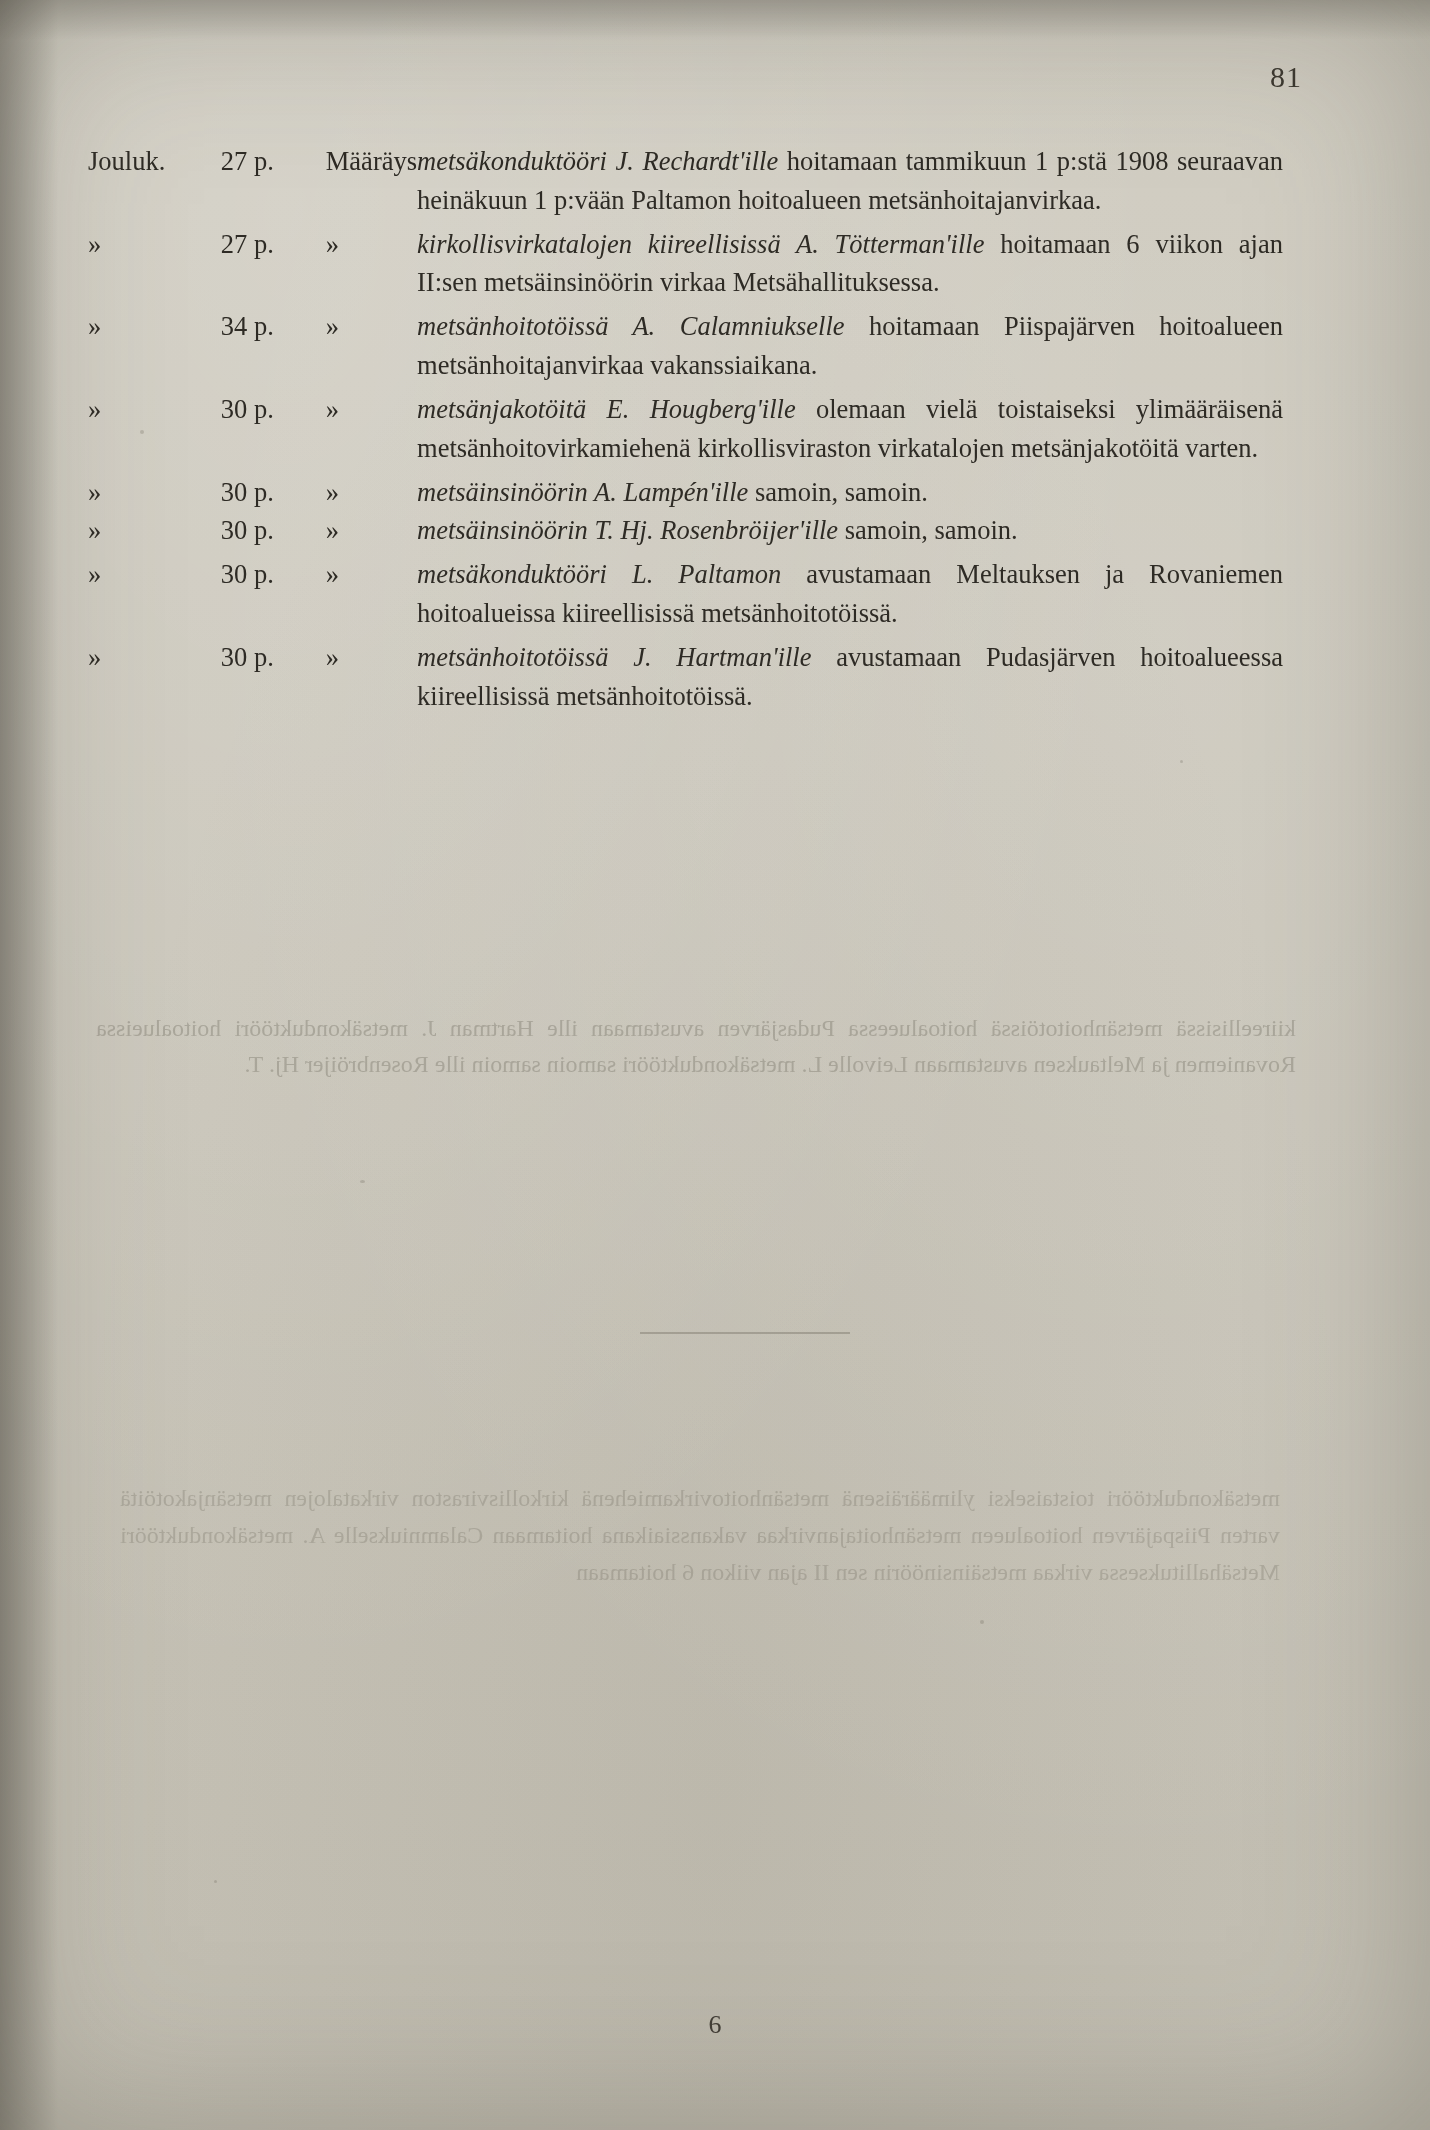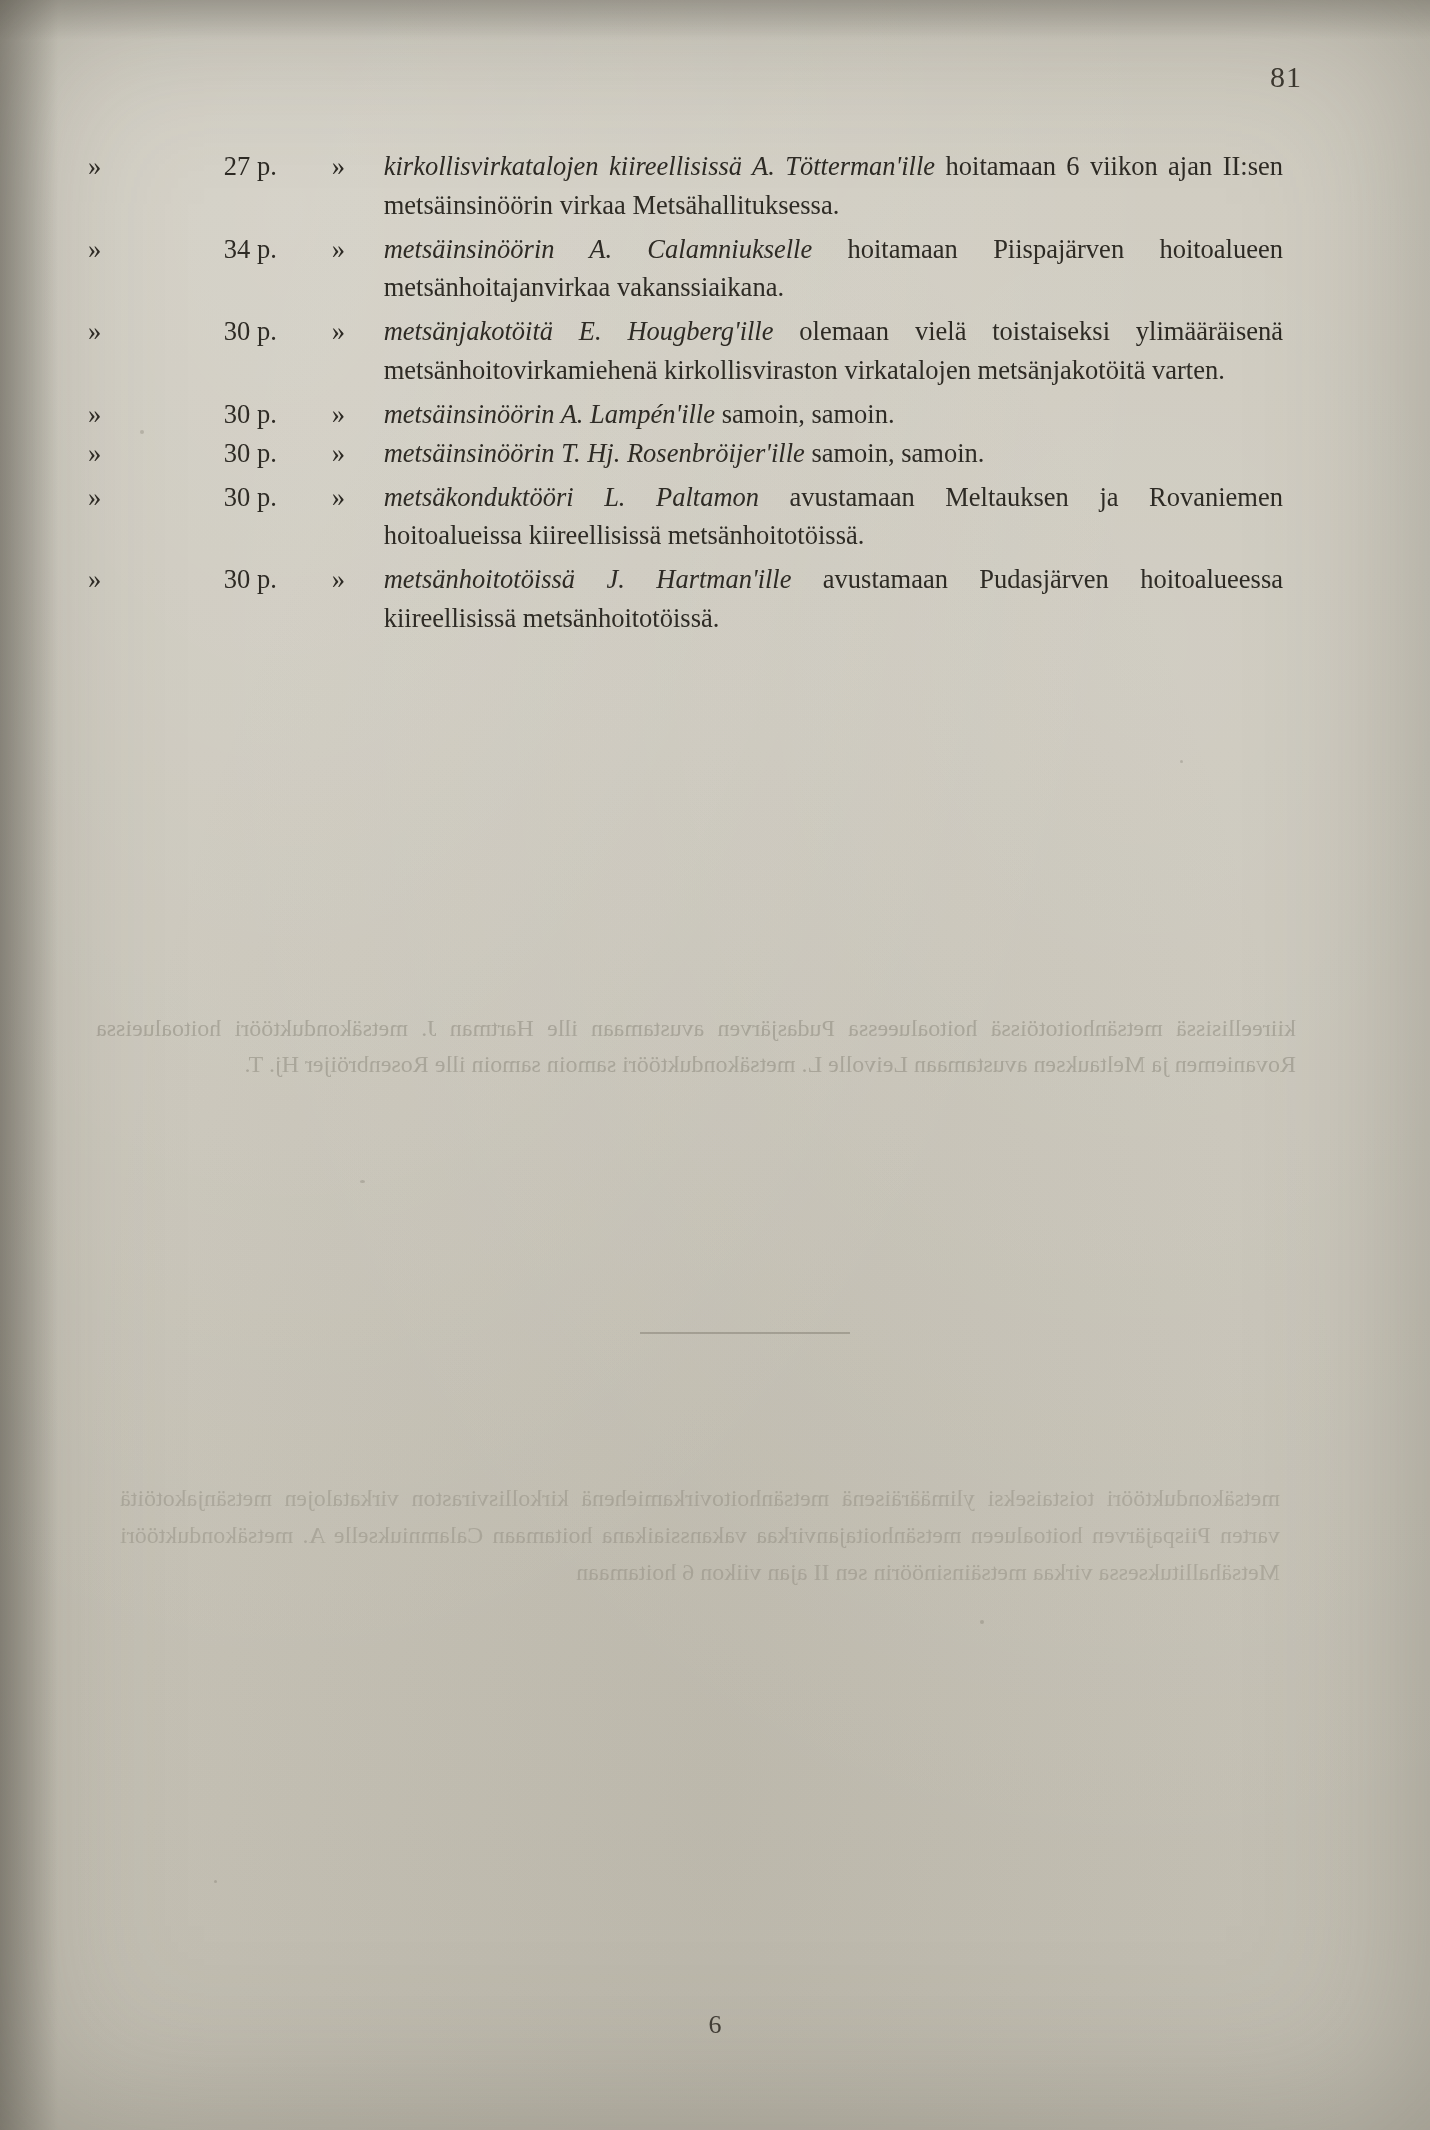--- a/index.html
+++ b/index.html
@@ -168,39 +168,45 @@
 </head>
 <body>
 
 <div class="page">
 
   <div class="page-number">81</div>
 
   <div class="content">
     <table class="entries">
       <tbody>
-        <tr class="row-spacer">
-            <td colspan="4"></td>
-          </tr>
-
-        <tr>
-          <td class="col-month ditto">»</td>
+        <tr>
+          <td class="col-month">Jouluk.</td>
           <td class="col-date">27 p.</td>
+          <td class="col-dash">Määräys</td>
+          <td class="col-body"><span class="ital">metsäkonduktööri J. Rechardt'ille</span><span> hoitamaan tammikuun 1 p:stä 1908 seuraavan heinäkuun 1 p:vään Paltamon hoitoalueen metsänhoitajanvirkaa.</span></td>
+        </tr>
+        <tr class="row-spacer">
+            <td colspan="4"></td>
+          </tr>
+
+        <tr>
+          <td class="col-month ditto">»</td>
+          <td class="col-date">27 p.</td>
           <td class="col-dash ditto">»</td>
           <td class="col-body"><span class="ital">kirkollisvirkatalojen kiireellisissä A. Tötterman'ille</span><span> hoitamaan 6 viikon ajan II:sen metsäinsinöörin virkaa Metsähallituksessa.</span></td>
         </tr>
         <tr class="row-spacer">
             <td colspan="4"></td>
           </tr>
 
         <tr>
           <td class="col-month ditto">»</td>
           <td class="col-date">34 p.</td>
           <td class="col-dash ditto">»</td>
-          <td class="col-body"><span class="ital">metsäinsinöörin A. Calamniukselle</span><span> hoitamaan Piispajärven hoitoalueen metsänhoitajanvirkaa vakanssiaikana.</span></td>
+          <td class="col-body"><span class="ital">metsänhoitotöissä A. Calamniukselle</span><span> hoitamaan Piispajärven hoitoalueen metsänhoitajanvirkaa vakanssiaikana.</span></td>
         </tr>
         <tr class="row-spacer">
             <td colspan="4"></td>
           </tr>
 
         <tr>
           <td class="col-month ditto">»</td>
           <td class="col-date">30 p.</td>
           <td class="col-dash ditto">»</td>
           <td class="col-body"><span class="ital">metsänjakotöitä E. Hougberg'ille</span><span> olemaan vielä toistaiseksi ylimääräisenä metsänhoitovirkamiehenä kirkollisviraston virkatalojen metsänjakotöitä varten.</span></td>

